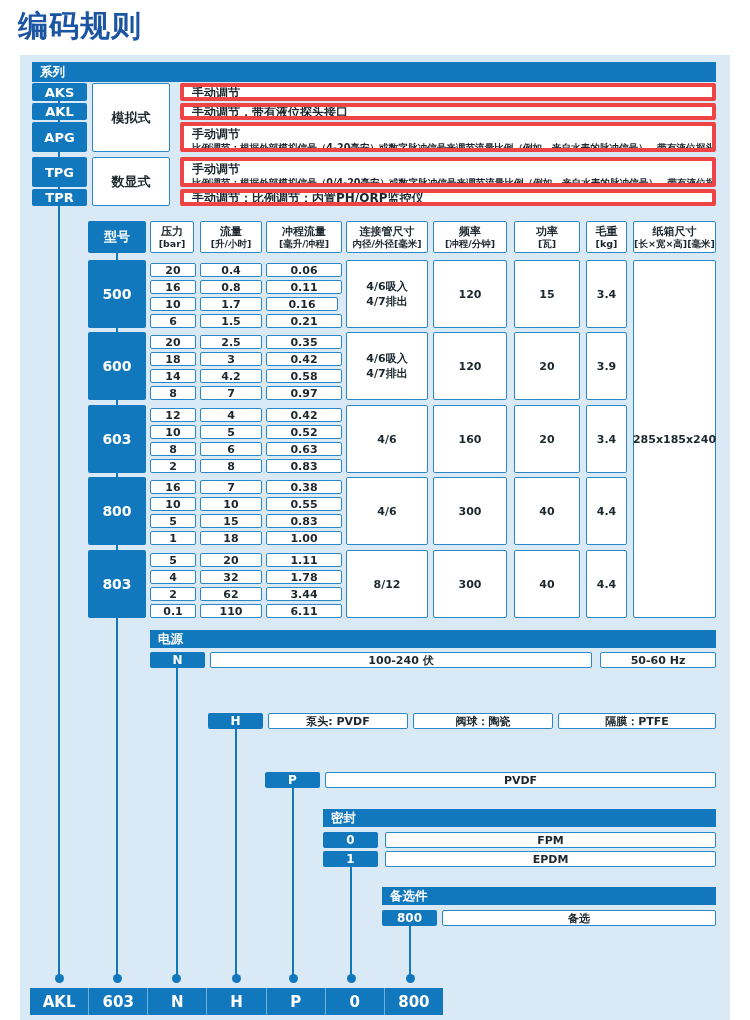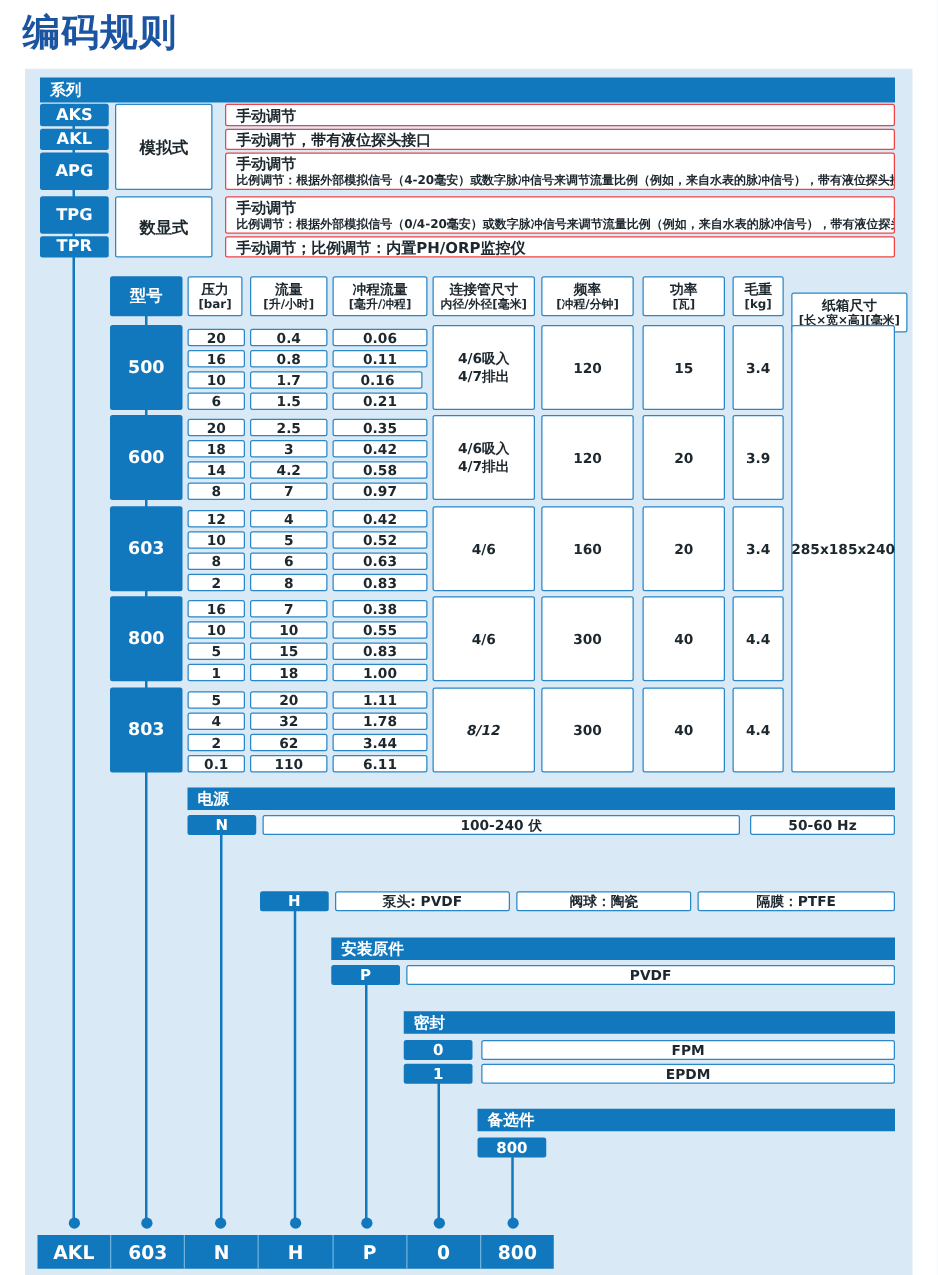--- a/index.html
+++ b/index.html
@@ -7,21 +7,21 @@
         font-family:"DejaVu Sans",sans-serif;}
   .abs{position:absolute;box-sizing:border-box;}
   .panel{background:#d9e9f6;}
   .title{color:#1b55a2;font-weight:bold;font-size:30px;letter-spacing:1px;}
   .hbar{background:#1278bd;color:#fff;font-weight:bold;display:flex;align-items:center;
         padding-left:8px;box-sizing:border-box;font-size:12.5px;}
   .bcell{background:#1278bd;color:#fff;font-weight:bold;display:flex;align-items:center;
          justify-content:center;border-radius:2px;box-sizing:border-box;}
   .wbox{background:#fff;border:1px solid #2a88c8;display:flex;align-items:center;justify-content:center;
         color:#1c272e;font-weight:bold;border-radius:2px;box-sizing:border-box;text-align:center;}
-  .desc{background:#fff;border:1px solid #ef4444;box-sizing:border-box;color:#1c272e;font-weight:bold;
+  .desc{background:#fff;border:4px solid #ef4444;box-sizing:border-box;color:#1c272e;font-weight:bold;
         border-radius:2px;padding:1px 4px 0 8px;overflow:hidden;}
   .desc .main{font-size:12px;line-height:14px;white-space:nowrap;}
   .desc.center1{display:flex;align-items:center;}
   .desc .sub{font-size:9.6px;line-height:13px;white-space:nowrap;}
   .line{position:absolute;width:2px;background:#1278bd;}
   .dot{position:absolute;width:9px;height:9px;border-radius:50%;background:#1278bd;}
   .hl1{font-size:11px;line-height:13px;}
   .hl2{font-size:9.5px;line-height:12px;}
   .cell{font-size:11px;}
   .pipe{white-space:pre-line;line-height:15px;}
@@ -105,21 +105,21 @@
       <div class="hl2">[冲程/分钟]</div>
   </div>
   <div class="abs wbox" style="left:514px;top:221px;width:66px;height:32px;flex-direction:column;">
     <div class="hl1">功率</div>
       <div class="hl2">[瓦]</div>
   </div>
   <div class="abs wbox" style="left:586px;top:221px;width:41px;height:32px;flex-direction:column;">
     <div class="hl1">毛重</div>
       <div class="hl2">[kg]</div>
   </div>
-  <div class="abs wbox" style="left:633px;top:234px;width:93px;height:32px;flex-direction:column;">
+  <div class="abs wbox" style="left:633px;top:221px;width:83px;height:32px;flex-direction:column;">
     <div class="hl1">纸箱尺寸</div>
       <div class="hl2">[长×宽×高][毫米]</div>
   </div>
 
   <div class="abs bcell" style="left:88px;top:260px;width:58px;height:68px;font-size:14px;">500</div>
   <div class="abs wbox cell" style="left:150px;top:263px;width:46px;height:14px;">20</div>
   <div class="abs wbox cell" style="left:200px;top:263px;width:62px;height:14px;">0.4</div>
   <div class="abs wbox cell" style="left:266px;top:263px;width:76px;height:14px;">0.06</div>
   <div class="abs wbox cell" style="left:150px;top:280px;width:46px;height:14px;">16</div>
   <div class="abs wbox cell" style="left:200px;top:280px;width:62px;height:14px;">0.8</div>
@@ -197,49 +197,49 @@
   <div class="abs wbox cell" style="left:266px;top:553px;width:76px;height:14px;">1.11</div>
   <div class="abs wbox cell" style="left:150px;top:570px;width:46px;height:14px;">4</div>
   <div class="abs wbox cell" style="left:200px;top:570px;width:62px;height:14px;">32</div>
   <div class="abs wbox cell" style="left:266px;top:570px;width:76px;height:14px;">1.78</div>
   <div class="abs wbox cell" style="left:150px;top:587px;width:46px;height:14px;">2</div>
   <div class="abs wbox cell" style="left:200px;top:587px;width:62px;height:14px;">62</div>
   <div class="abs wbox cell" style="left:266px;top:587px;width:76px;height:14px;text-align:right;">3.44</div>
   <div class="abs wbox cell" style="left:150px;top:604px;width:46px;height:14px;">0.1</div>
   <div class="abs wbox cell" style="left:200px;top:604px;width:62px;height:14px;">110</div>
   <div class="abs wbox cell" style="left:266px;top:604px;width:76px;height:14px;">6.11</div>
-  <div class="abs wbox cell pipe" style="left:346px;top:550px;width:82px;height:68px;font-style:italic;">8/12</div>
+  <div class="abs wbox cell pipe" style="left:346px;top:550px;width:82px;height:68px;">8/12</div>
   <div class="abs wbox cell" style="left:433px;top:550px;width:74px;height:68px;">300</div>
   <div class="abs wbox cell" style="left:514px;top:550px;width:66px;height:68px;">40</div>
   <div class="abs wbox cell" style="left:586px;top:550px;width:41px;height:68px;">4.4</div>
 
   <div class="abs wbox cell" style="left:633px;top:260px;width:83px;height:358px;text-align:right;">285x185x240</div>
 
   <div class="abs hbar" style="left:150px;top:630px;width:566px;height:18px;">电源</div>
   <div class="abs bcell" style="left:150px;top:652px;width:55px;height:16px;font-size:12px;">N</div>
   <div class="abs wbox cell" style="left:210px;top:652px;width:382px;height:16px;">100-240 伏</div>
   <div class="abs wbox cell" style="left:600px;top:652px;width:116px;height:16px;">50-60 Hz</div>
 
   <div class="abs bcell" style="left:208px;top:713px;width:55px;height:16px;font-size:12px;">H</div>
   <div class="abs wbox cell" style="left:268px;top:713px;width:140px;height:16px;">泵头: PVDF</div>
   <div class="abs wbox cell" style="left:413px;top:713px;width:140px;height:16px;">阀球：陶瓷</div>
   <div class="abs wbox cell" style="left:558px;top:713px;width:158px;height:16px;">隔膜：PTFE</div>
 
-  <div class="abs hbar" style="left:265px;top:750px;width:451px;height:18px;">安装原件</div>
   <div class="abs bcell" style="left:265px;top:772px;width:55px;height:16px;font-size:12px;">P</div>
   <div class="abs wbox cell" style="left:325px;top:772px;width:391px;height:16px;">PVDF</div>
 
   <div class="abs hbar" style="left:323px;top:809px;width:393px;height:18px;">密封</div>
   <div class="abs bcell" style="left:323px;top:832px;width:55px;height:16px;font-size:12px;">0</div>
   <div class="abs wbox cell" style="left:385px;top:832px;width:331px;height:16px;">FPM</div>
   <div class="abs bcell" style="left:323px;top:851px;width:55px;height:16px;font-size:12px;">1</div>
   <div class="abs wbox cell" style="left:385px;top:851px;width:331px;height:16px;">EPDM</div>
 
   <div class="abs hbar" style="left:382px;top:887px;width:334px;height:18px;">备选件</div>
   <div class="abs bcell" style="left:382px;top:910px;width:55px;height:16px;font-size:12px;">800</div>
+  <div class="abs wbox cell" style="left:442px;top:910px;width:274px;height:16px;">备选</div>
 
   <div class="abs codebar" style="left:30px;top:988px;width:413px;height:27px;">
     <div class="seg">AKL</div>
     <div class="seg">603</div>
     <div class="seg">N</div>
     <div class="seg">H</div>
     <div class="seg">P</div>
     <div class="seg">0</div>
     <div class="seg">800</div>
   </div>

